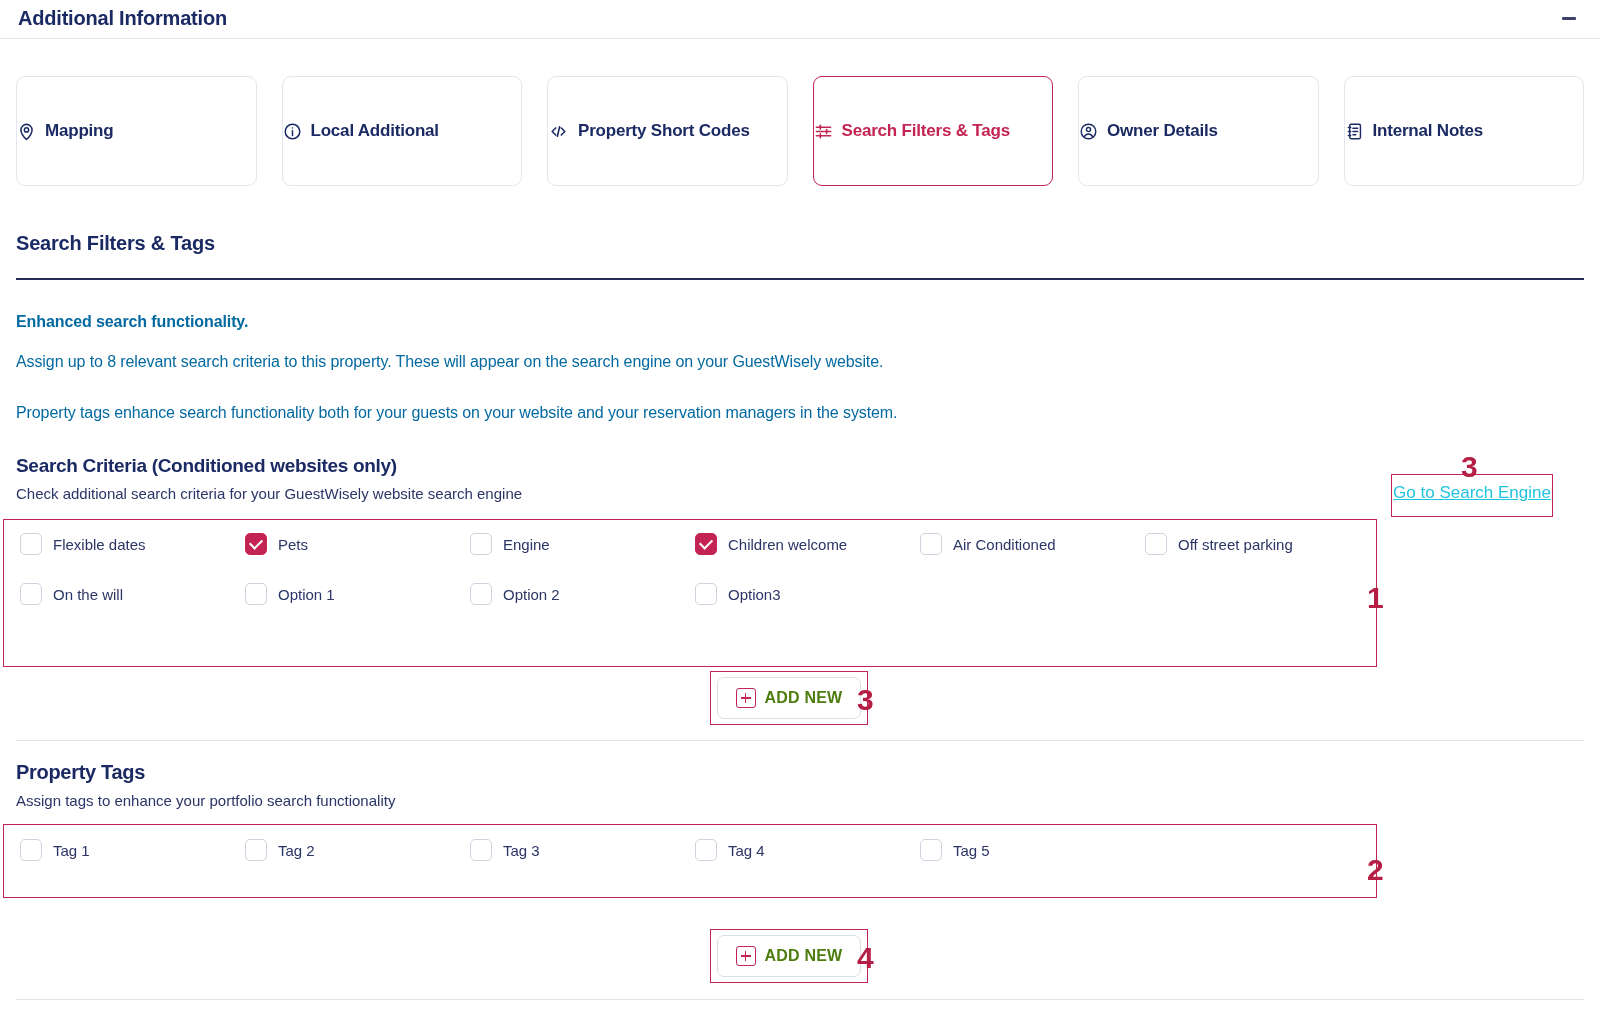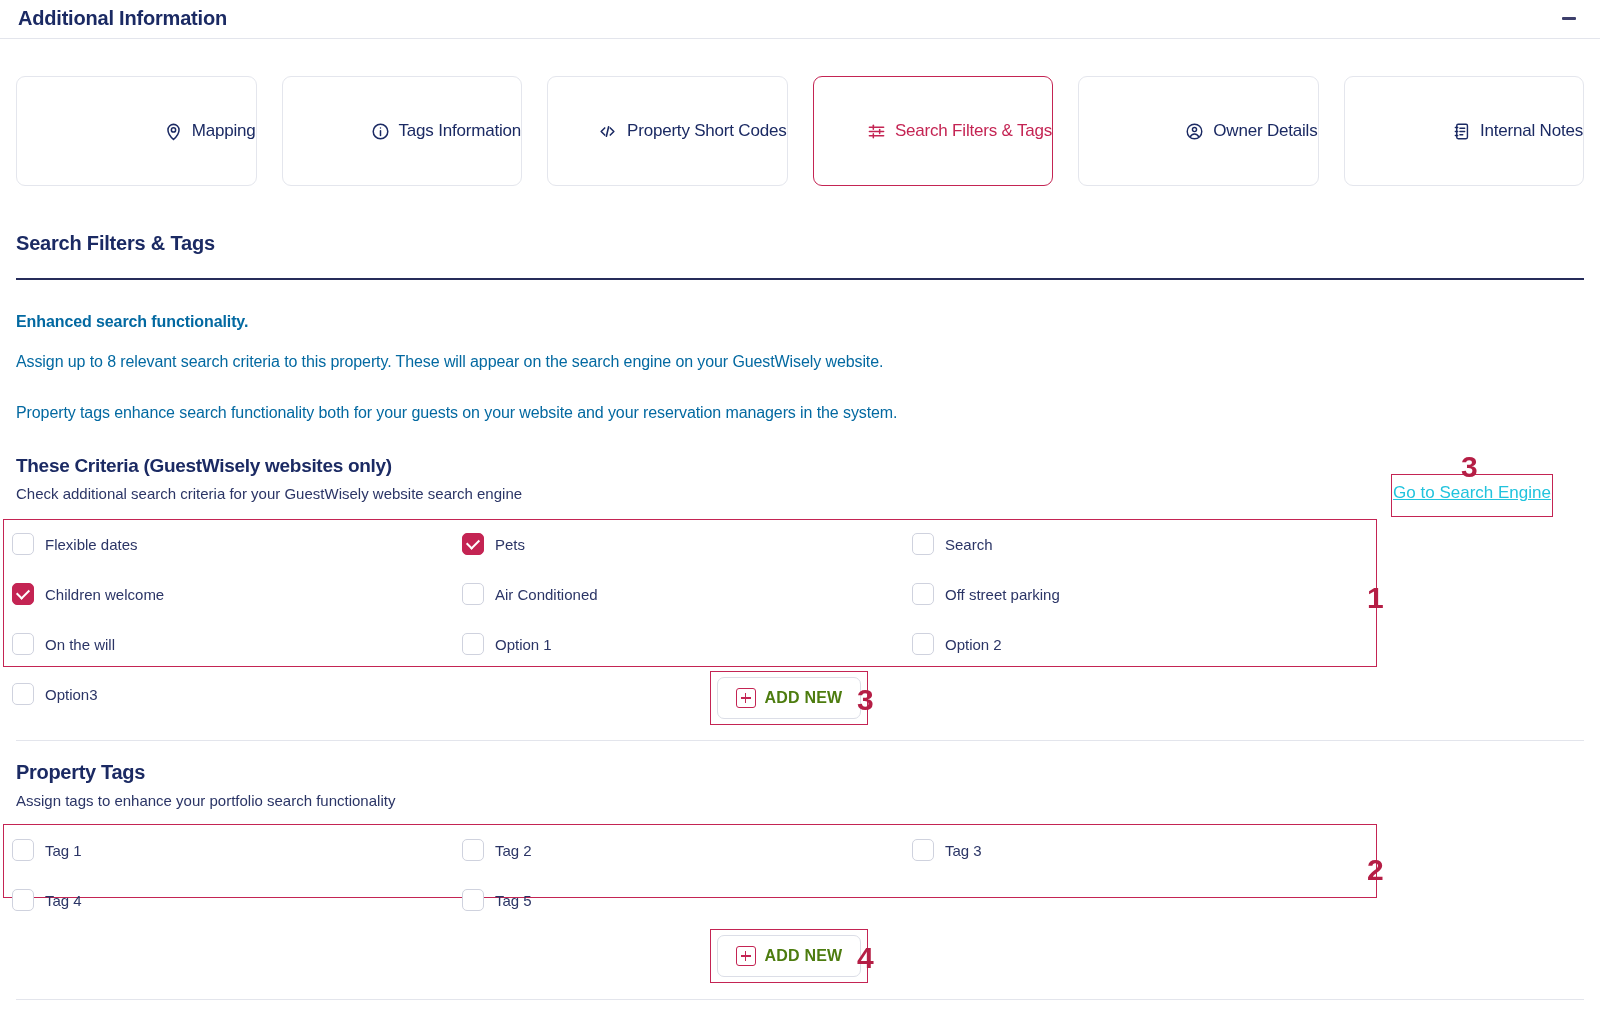--- a/index.html
+++ b/index.html
@@ -38,23 +38,23 @@
   
   .tab-row {
     position: absolute; left: 16px; top: 76px; width: 1568px; height: 110px;
     display: flex; gap: 25px;
   }
   .tab-card {
     flex: 1 1 0;
     border: 1px solid #e4e6ed;
     border-radius: 9px;
     background: #ffffff;
-    display: flex; align-items: center; justify-content: flex-end;
+    display: flex; align-items: center; justify-content: flex-start;
     gap: 9px;
-    font-size: 17px; font-weight: normal;
+    font-size: 17px; font-weight: bold;
     color: #1b2a63;
     cursor: pointer;
     letter-spacing: -0.2px;
     white-space: nowrap;
   }
   .tab-card.active {
     border-color: #c42453;
     color: #c42453;
   }
   .tab-card .tico { display: flex; align-items: center; }
@@ -114,22 +114,22 @@
   .anno-box {
     position: absolute; border: 1px solid #c42453; pointer-events: none;
   }
   .box-criteria { left: 3px; top: 519px; width: 1374px; height: 148px; }
   .box-tags     { left: 3px; top: 824px; width: 1374px; height: 74px; }
   .box-add1     { left: 710px; top: 671px; width: 158px; height: 54px; }
   .box-add2     { left: 710px; top: 929px; width: 158px; height: 54px; }
 
   
   .cb-grid {
-    position: absolute; left: 12px; width: 1350px;
-    display: grid; grid-template-columns: repeat(3, 1fr);
+    position: absolute; left: 20px; width: 1350px;
+    display: grid; grid-template-columns: repeat(6, 1fr);
   }
   .cb-grid.criteria { top: 528px; row-gap: 18px; }
   .cb-grid.tags { top: 834px; row-gap: 18px; }
 
   .cb-item {
     display: flex; align-items: center; gap: 11px;
     font-size: 15px; color: #2b3566; cursor: pointer; height: 32px;
   }
   .cb {
     width: 22px; height: 22px; border-radius: 5px;
@@ -208,21 +208,21 @@
     </div>
 
     <div class="tab-card">
       <span class="tico">
         <svg width="19" height="19" viewBox="0 0 24 24" fill="none" stroke="#1b2a63" stroke-width="1.9">
           <circle cx="12" cy="12" r="9.2"></circle>
           <path d="M12 11v6" stroke-linecap="round"></path>
           <circle cx="12" cy="7.6" r="0.9" fill="#1b2a63" stroke="none"></circle>
         </svg>
       </span>
-      <span>Tags Information</span>
+      <span>Local Additional</span>
     </div>
 
     <div class="tab-card">
       <span class="tico">
         <svg width="21" height="19" viewBox="0 0 24 24" fill="none" stroke="#1b2a63" stroke-width="2" stroke-linecap="round" stroke-linejoin="round">
           <polyline points="8.5,7.5 4,12 8.5,16.5"></polyline>
           <polyline points="15.5,7.5 20,12 15.5,16.5"></polyline>
           <line x1="13.4" y1="6" x2="10.6" y2="18"></line>
         </svg>
       </span>
@@ -270,42 +270,42 @@
     </div>
   </div>
 
   <div class="sec-title">Search Filters &amp; Tags</div>
   <div class="sec-rule"></div>
 
   <div class="lead bold">Enhanced search functionality.</div>
   <div class="lead p1">Assign up to 8 relevant search criteria to this property. These will appear on the search engine on your GuestWisely website.</div>
   <div class="lead p2">Property tags enhance search functionality both for your guests on your website and your reservation managers in the system.</div>
 
-  <div class="crit-title">These Criteria (GuestWisely websites only)</div>
+  <div class="crit-title">Search Criteria (Conditioned websites only)</div>
   <div class="crit-sub">Check additional search criteria for your GuestWisely website search engine</div>
 
   <div class="anno-box anno-link-box"></div>
   <a class="anno-link">Go to Search Engine</a>
   <div class="anno-num n3a">3</div>
 
   <div class="anno-box box-criteria"></div>
   <div class="anno-num n1">1</div>
 
   <div class="cb-grid criteria">
     <div class="cb-item">
       <span class="cb"></span>
       <span>Flexible dates</span>
     </div>
     <div class="cb-item">
       <span class="cb checked"></span>
       <span>Pets</span>
     </div>
     <div class="cb-item">
       <span class="cb"></span>
-      <span>Search</span>
+      <span>Engine</span>
     </div>
     <div class="cb-item">
       <span class="cb checked"></span>
       <span>Children welcome</span>
     </div>
 
     <div class="cb-item">
       <span class="cb"></span>
       <span>Air Conditioned</span>
     </div>

